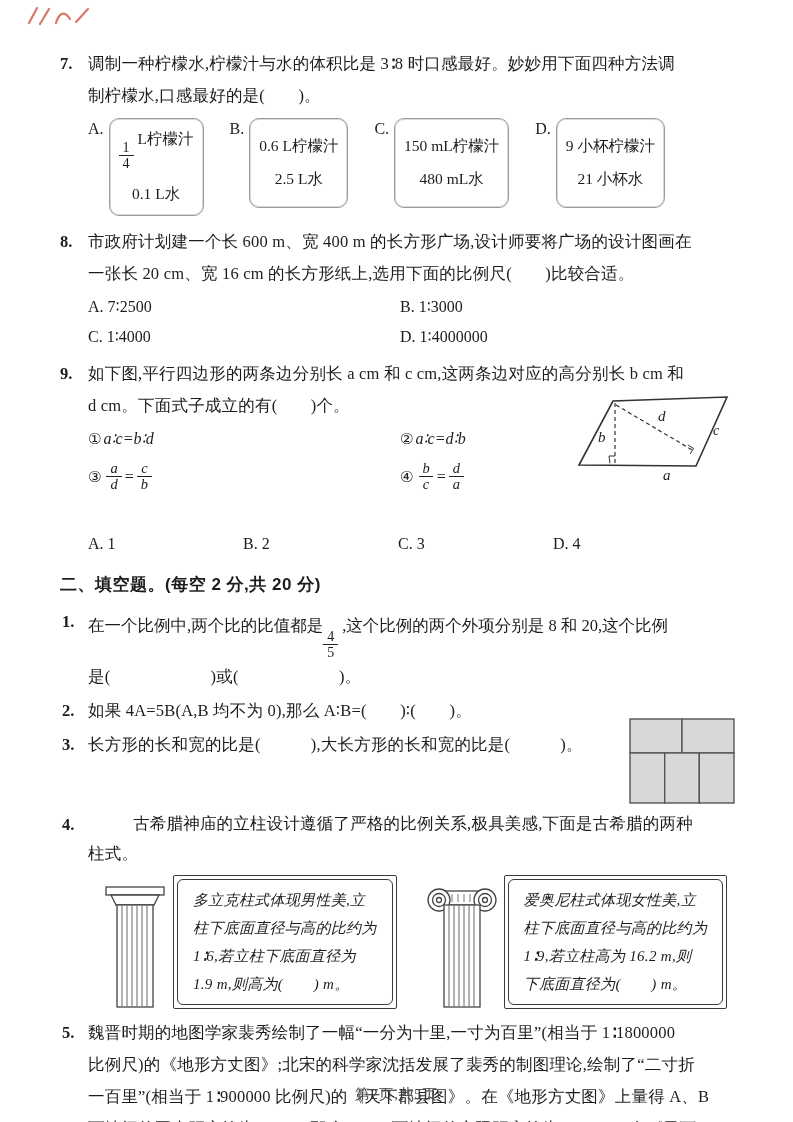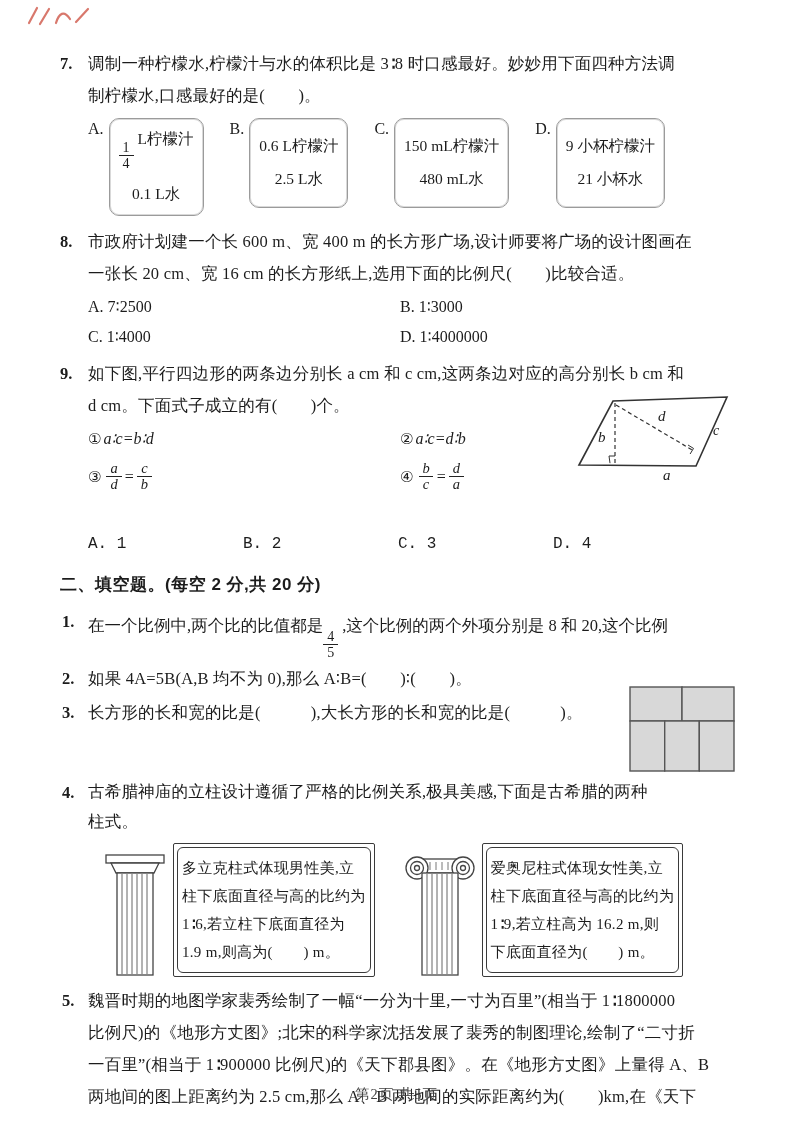--- a/index.html
+++ b/index.html
@@ -29,21 +29,21 @@
   }
   .lembox .bline { white-space:nowrap; }
 
   .frac { display:inline-flex; flex-direction:column; align-items:center; vertical-align:-8px; line-height:1.1; font-size:14px; margin-right:4px; }
   .frac .fn { padding:0 4px; }
   .frac .fd { border-top:1px solid #222; padding:0 4px; }
 
   
   .optgrid2 { display:grid; grid-template-columns:312px 1fr; padding-left:28px; font-size:16px; line-height:30px; }
   .optgrid4 { display:flex; padding-left:28px; font-size:16px; line-height:32px; }
-  .optgrid4 .o { width:155px;font-family:Liberation Mono, monospace; }
+  .optgrid4 .o { width:155px; }
   .optitem { white-space:nowrap; }
 
   
   .fml-area { position:relative; padding-left:28px; height:104px; }
   .fml-col1 { position:absolute; left:28px; top:0; }
   .fml-col2 { position:absolute; left:340px; top:0; }
   .fml { font-size:16px; line-height:30px; height:30px; display:flex; align-items:center; }
   .fml.frow { height:46px; }
   .circ { font-family:"DejaVu Sans","Liberation Sans",sans-serif; font-size:15px; margin-right:2px; }
   .mvar { font-style:italic; }
@@ -63,21 +63,21 @@
   .fq3-wrap { display:flex; }
   .fq3-text { flex:1; }
   .fq3-svg { margin-top:-12px; margin-left:4px; }
 
   
   .panels { display:flex; align-items:flex-start; padding-left:44px; margin:6px 0 8px 0; }
   .panel-group { display:flex; align-items:flex-start; }
   .panel-gap { width:30px; }
   .col-svg { margin-top:8px; }
   .plaque { border:1px solid #3a3a3a; padding:3px; border-radius:2px; margin-left:7px; }
-  .plaque-inner { border:1px solid #3a3a3a; border-radius:6px; padding:6px 4px; }
+  .plaque-inner { border:1px solid #3a3a3a; border-radius:6px; padding:6px 15px;font-style:italic; }
   .plaque .pline { font-size:15px; line-height:28px; white-space:nowrap; letter-spacing:.3px; }
 
   .footer { position:absolute; bottom:18px; left:0; width:100%; text-align:center; font-size:14.5px; color:#404040; letter-spacing:1px; }
 
   .marks { position:absolute; left:26px; top:3px; opacity:.75; }
 </style>
 </head>
 <body>
 
 <div class="sheet">
@@ -214,20 +214,21 @@
     <div class="sec-title">二、填空题。(每空 2 分,共 20 分)</div>
 
     <div class="fq">
       <span class="qnum">1.</span>
       <div class="fq1-line1">
         <span>在一个比例中,两个比的比值都是</span><span class="frac" style="vertical-align:-10px;">
             <span class="fn">4</span>
             <span class="fd">5</span>
           </span><span>,这个比例的两个外项分别是 8 和 20,这个比例</span>
       </div>
+      <div class="qline">是(　　　　　　)或(　　　　　　)。</div>
     </div>
 
     <div class="fq">
       <span class="qnum">2.</span>
       <div class="qline">如果 4A=5B(A,B 均不为 0),那么 A∶B=(　　)∶(　　)。</div>
     </div>
 
     <div class="fq">
       <span class="qnum">3.</span>
       <div class="fq3-wrap">
@@ -241,21 +242,21 @@
             <rect x="2" y="36" width="34.7" height="50"></rect>
             <rect x="36.7" y="36" width="34.6" height="50"></rect>
             <rect x="71.3" y="36" width="34.7" height="50"></rect>
           </g>
         </svg>
       </div>
     </div>
 
     <div class="fq">
       <span class="qnum">4.</span>
-      <div class="qline" style="line-height:30px;">古希腊神庙的立柱设计遵循了严格的比例关系,极具美感,下面是古希腊的两种</div>
+      <div class="qline" style="line-height:30px;text-align:center;">古希腊神庙的立柱设计遵循了严格的比例关系,极具美感,下面是古希腊的两种</div>
       <div class="qline" style="line-height:30px;">柱式。</div>
     </div>
 
     <div class="panels">
       <div class="panel-group">
         <svg class="col-svg" width="62" height="126" viewBox="0 0 62 126">
           <g fill="#fff" stroke="#444" stroke-width="1.3">
             <rect x="2" y="4" width="58" height="8"></rect>
             <path d="M7 12 h48 l-5 10 h-38 z"></path>
             <rect x="13" y="22" width="36" height="102"></rect>

